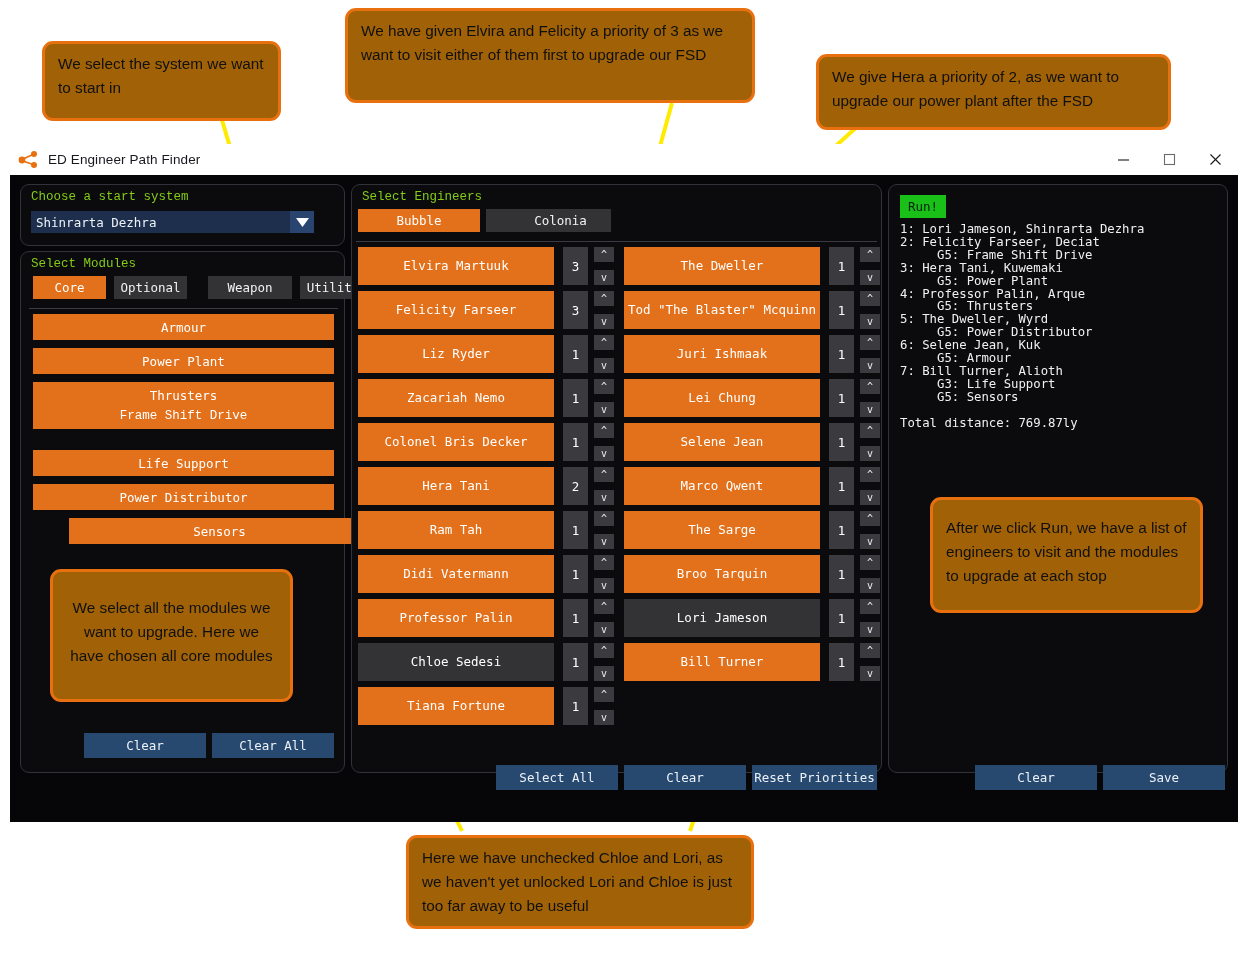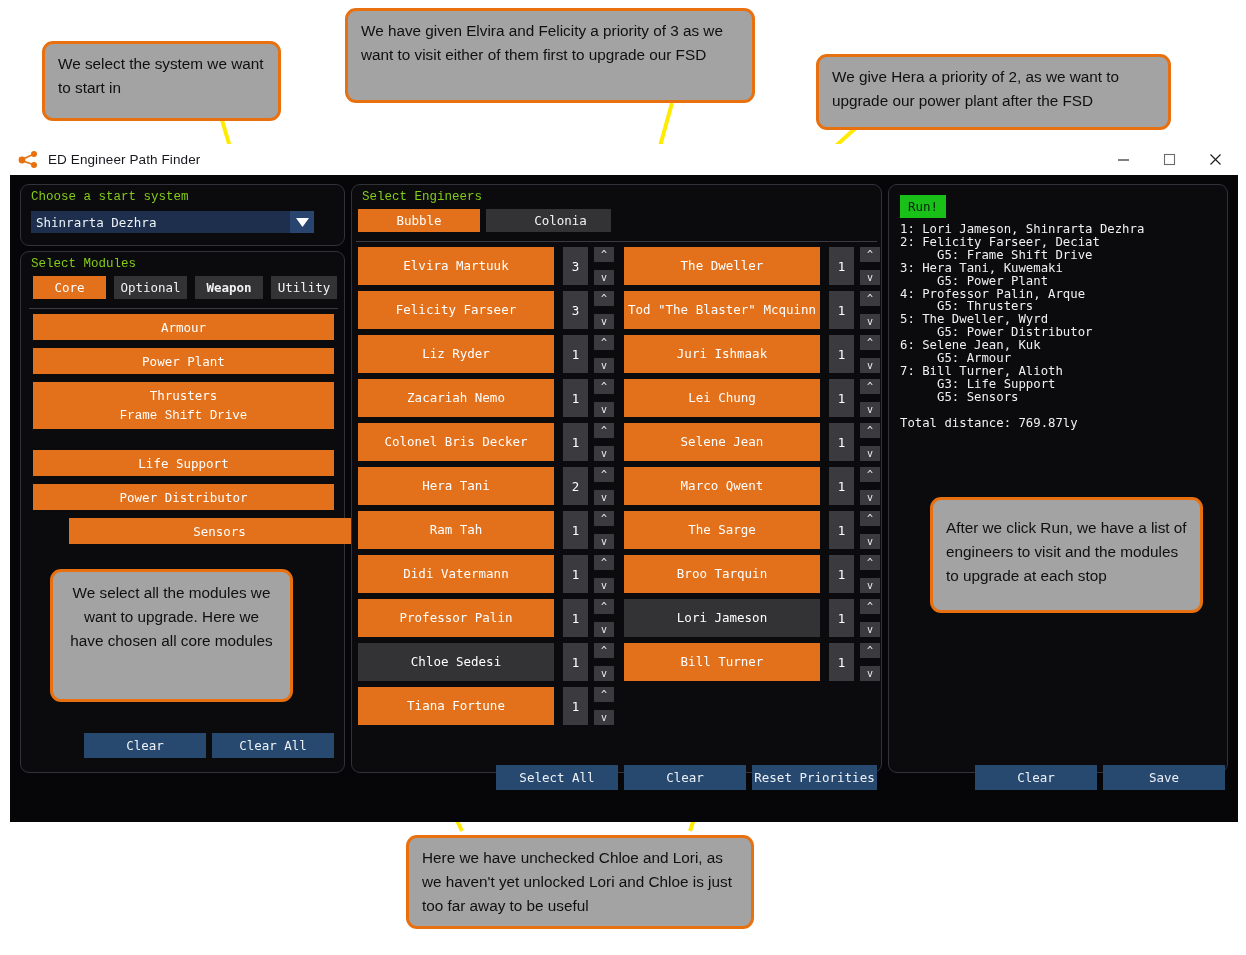--- a/index.html
+++ b/index.html
@@ -148,21 +148,21 @@
     position:absolute;left:11px;top:38px;right:8px;
     color:#f1f1f1;
     font-family:"DejaVu Sans Mono", monospace;font-size:12.3px;
     line-height:12.9px;
     white-space:pre;
   }
 
   
   .callout{
     position:absolute;
-    background:#a3a3a3;
+    background:#a16207;
     border:3px solid #e8700f;
     border-radius:11px;
     box-sizing:border-box;
     color:#101010;
     font-family:"Liberation Sans", sans-serif;
     font-size:15.3px;
     line-height:24px;
     padding:8px 13px;
   }
   .callout.center{text-align:center;}
@@ -226,21 +226,21 @@
         </span>
       </div>
     </div>
 
     <div class="panel" id="panel-modules">
       <div class="panel-label" style="left:10px;top:5px;">Select Modules</div>
 
       <div class="seg-row" style="left:12px;top:24px;">
         <div class="seg-btn active" style="width:73px;">Core</div>
         <div class="seg-btn" style="width:73px;margin-left:8px;">Optional</div>
-        <div class="seg-btn" style="width:68px;margin-left:8px;font-weight:bold;">Weapon</div>
+        <div class="seg-btn" style="width:84px;margin-left:21px;">Weapon</div>
         <div class="seg-btn" style="width:66px;margin-left:8px;">Utility</div>
       </div>
 
       <div class="hrule" style="left:8px;top:56px;width:309px;"></div>
 
       <div class="mod-btn" style="top:62px;">Armour</div>
       <div class="mod-btn" style="top:96px;">Power Plant</div>
       <div class="mod-btn" style="top:130px;">Thrusters</div>
       <div class="mod-btn" style="top:151px;font-family:Liberation Mono, monospace;">Frame Shift Drive</div>
       <div class="mod-btn" style="top:198px;">Life Support</div>
@@ -460,17 +460,17 @@
 
   </div>
 </div>
 
 <div class="callout" style="left:42px;top:41px;width:239px;height:80px;">We select the system we want to start in</div>
 
 <div class="callout" style="left:345px;top:8px;width:410px;height:95px;">We have given Elvira and Felicity a priority of 3 as we want to visit either of them first to upgrade our FSD</div>
 
 <div class="callout" style="left:816px;top:54px;width:355px;height:76px;">We give Hera a priority of 2, as we want to upgrade our power plant after the FSD</div>
 
-<div class="callout center" style="left:50px;top:569px;width:243px;height:133px;padding-top:9px;">We select all the modules we want to upgrade. Here we have chosen all core modules</div>
+<div class="callout center" style="left:50px;top:569px;width:243px;height:133px;padding-top:24px;">We select all the modules we want to upgrade. Here we have chosen all core modules</div>
 
 <div class="callout" style="left:930px;top:497px;width:273px;height:116px;padding-top:16px;">After we click Run, we have a list of engineers to visit and the modules to upgrade at each stop</div>
 
 <div class="callout" style="left:406px;top:835px;width:348px;height:94px;">Here we have unchecked Chloe and Lori, as we haven't yet unlocked Lori and Chloe is just too far away to be useful</div>
 
 </body></html>

